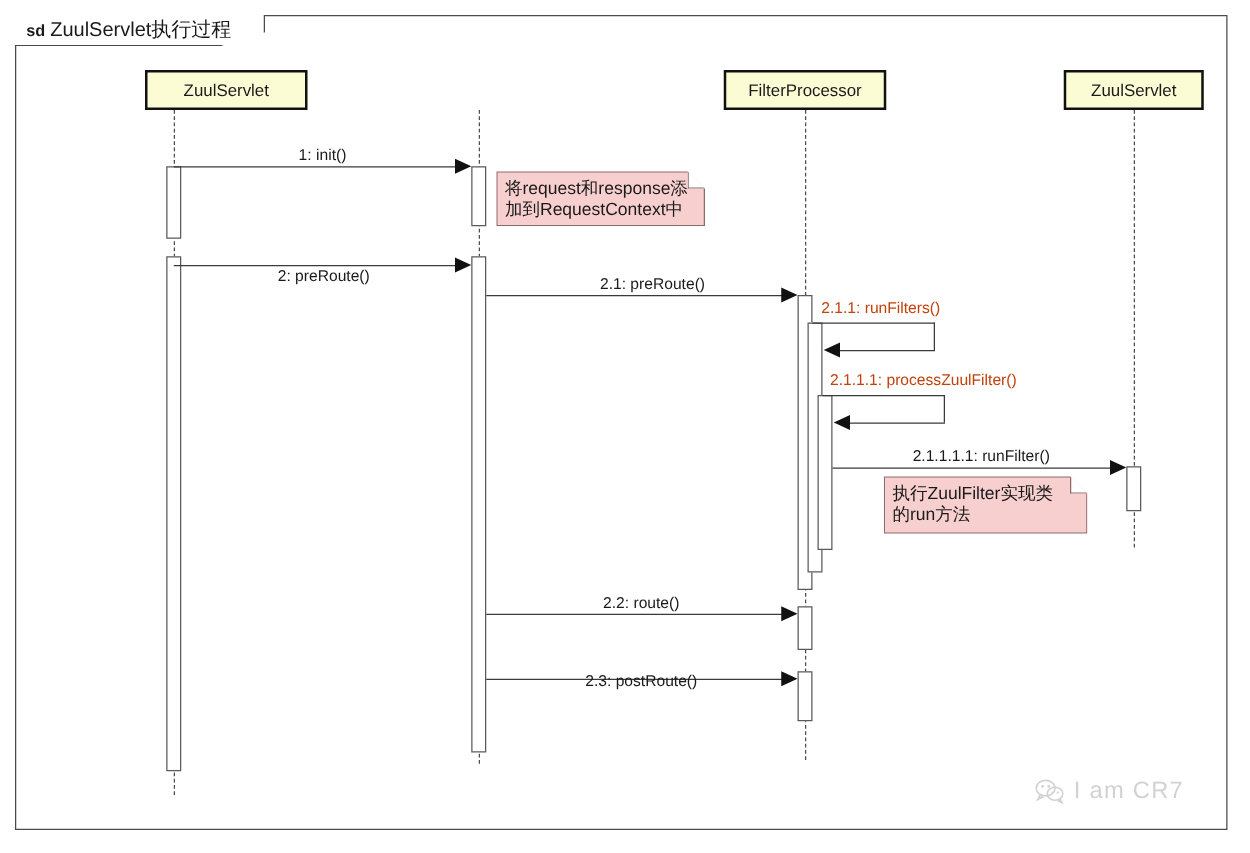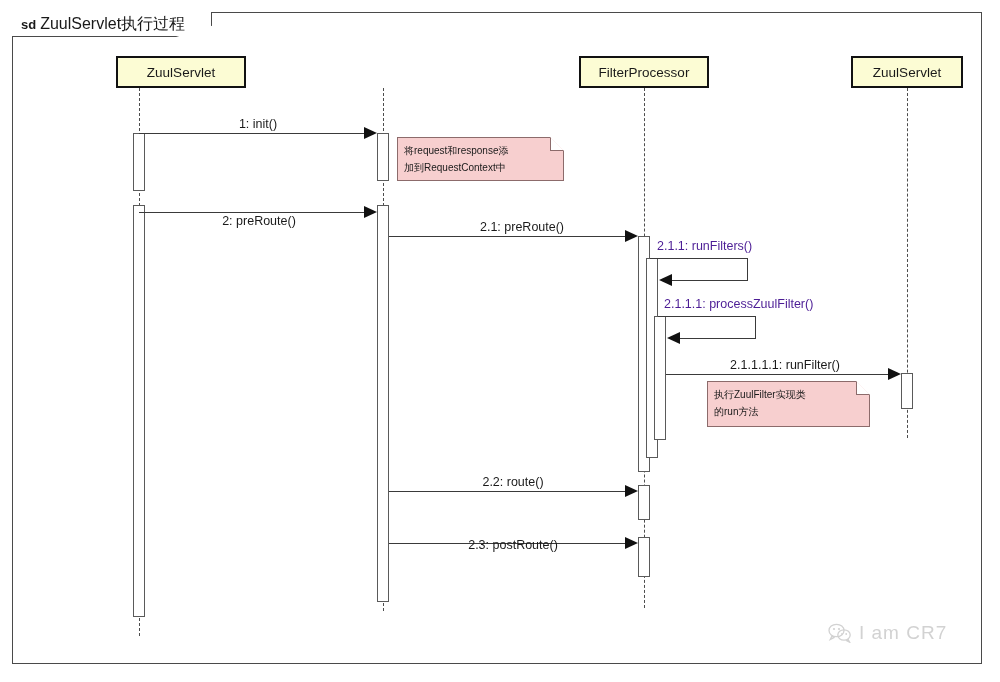--- a/index.html
+++ b/index.html
@@ -119,32 +119,32 @@
     border-top: 1.1px solid #3a3a3a;
   }
   .self-seg-v {
     position: absolute;
     width: 0;
     border-left: 1.1px solid #3a3a3a;
   }
   .self-label {
     position: absolute;
     font-size: 12.5px;
-    color: #4c1d95;
+    color: #c2410c;
     white-space: nowrap;
   }
 
   
   .note {
     position: absolute;
     background: #f7cfcf;
     border: 1px solid #8c6b6b;
     box-sizing: border-box;
     padding: 4px 6px 4px 6px;
-    font-size: 10px;
+    font-size: 14px;
     line-height: 17px;
     color: #1a1a1a;
     -webkit-clip-path: polygon(0 0, calc(100% - 14px) 0, 100% 14px, 100% 100%, 0 100%);
     clip-path: polygon(0 0, calc(100% - 14px) 0, 100% 14px, 100% 100%, 0 100%);
     white-space: pre-line;
   }
   .note-fold {
     position: absolute;
     width: 14px;
     height: 14px;

